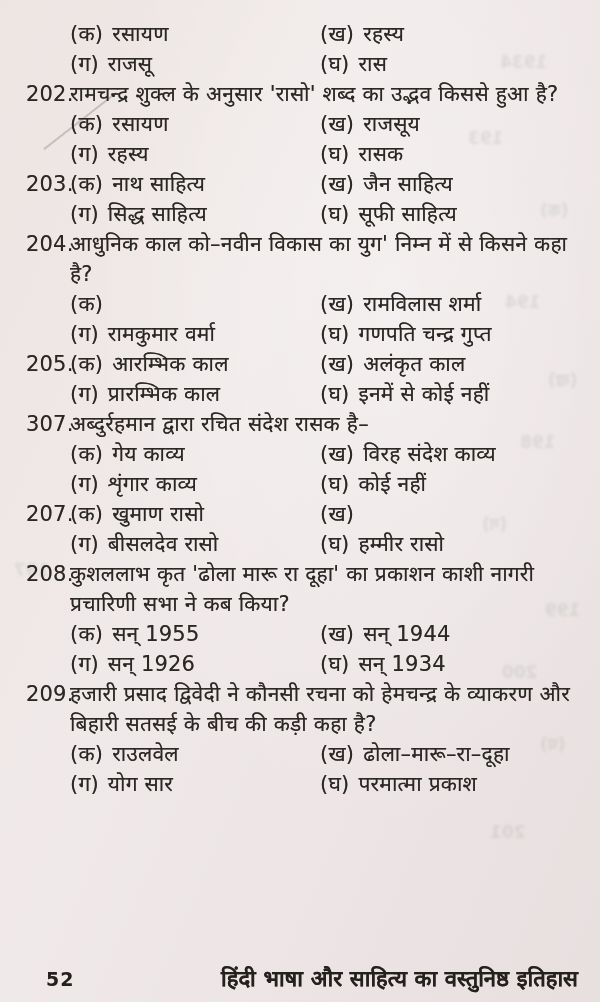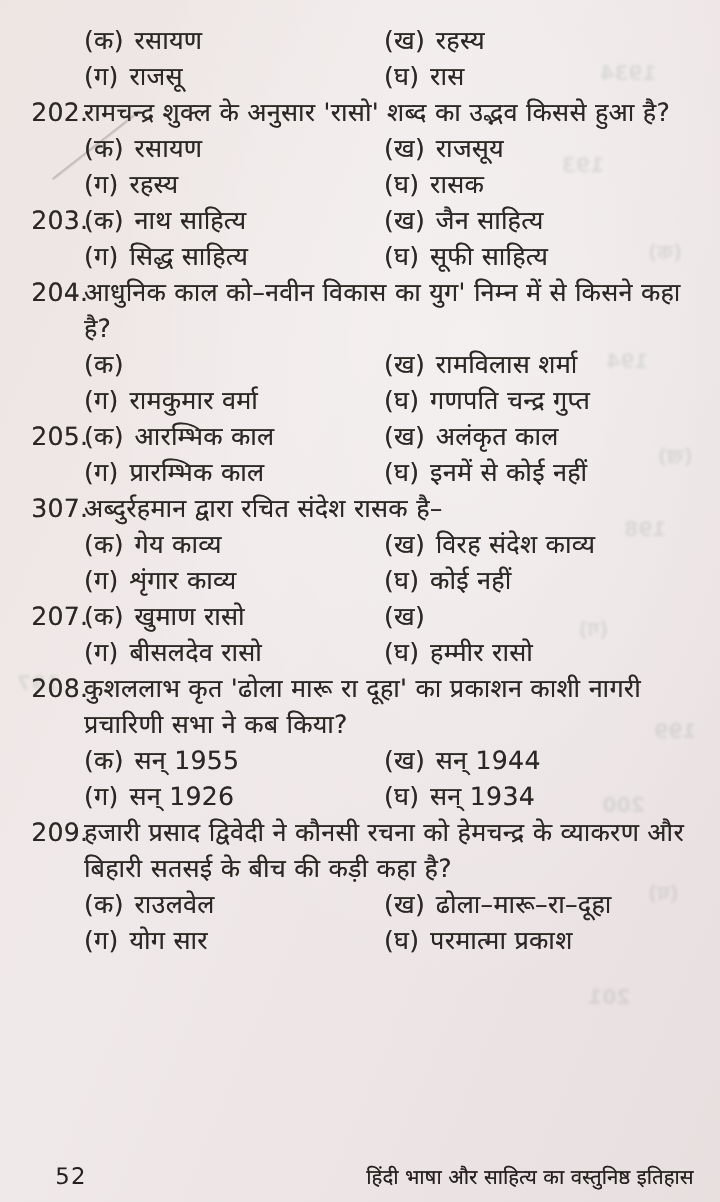--- a/index.html
+++ b/index.html
@@ -20,24 +20,24 @@
     text-shadow:0 0 .5px rgba(43,40,36,.55);
   }
   .q{position:relative;padding-left:70px;padding-right:24px;}
   .q-num{position:absolute;left:26px;top:0;}
   .opt-row{display:flex;padding-left:70px;padding-right:8px;}
   .opt{display:inline-flex;gap:9px;white-space:nowrap;}
   .opt.c1{flex:0 0 250px;width:250px;}
   .footer{
     position:absolute;left:0;right:0;bottom:10px;
     display:flex;justify-content:space-between;align-items:baseline;
-    font-weight:400;color:#24211d;
+    font-weight:700;color:#24211d;
   }
   .footer .pg{margin-left:46px;font-size:19px;letter-spacing:1px;}
-  .footer .bt{margin-right:22px;font-size:17px;text-shadow:0 0 .5px rgba(36,33,29,.6);}
+  .footer .bt{margin-right:22px;font-size:22px;text-shadow:0 0 .5px rgba(36,33,29,.6);}
   
   .bm{
     position:absolute;
     transform:scaleX(-1);
     filter:blur(1.4px);
     color:rgba(120,140,125,.55);
     opacity:.32;
     font-size:17px;font-weight:600;
     pointer-events:none;
   }

